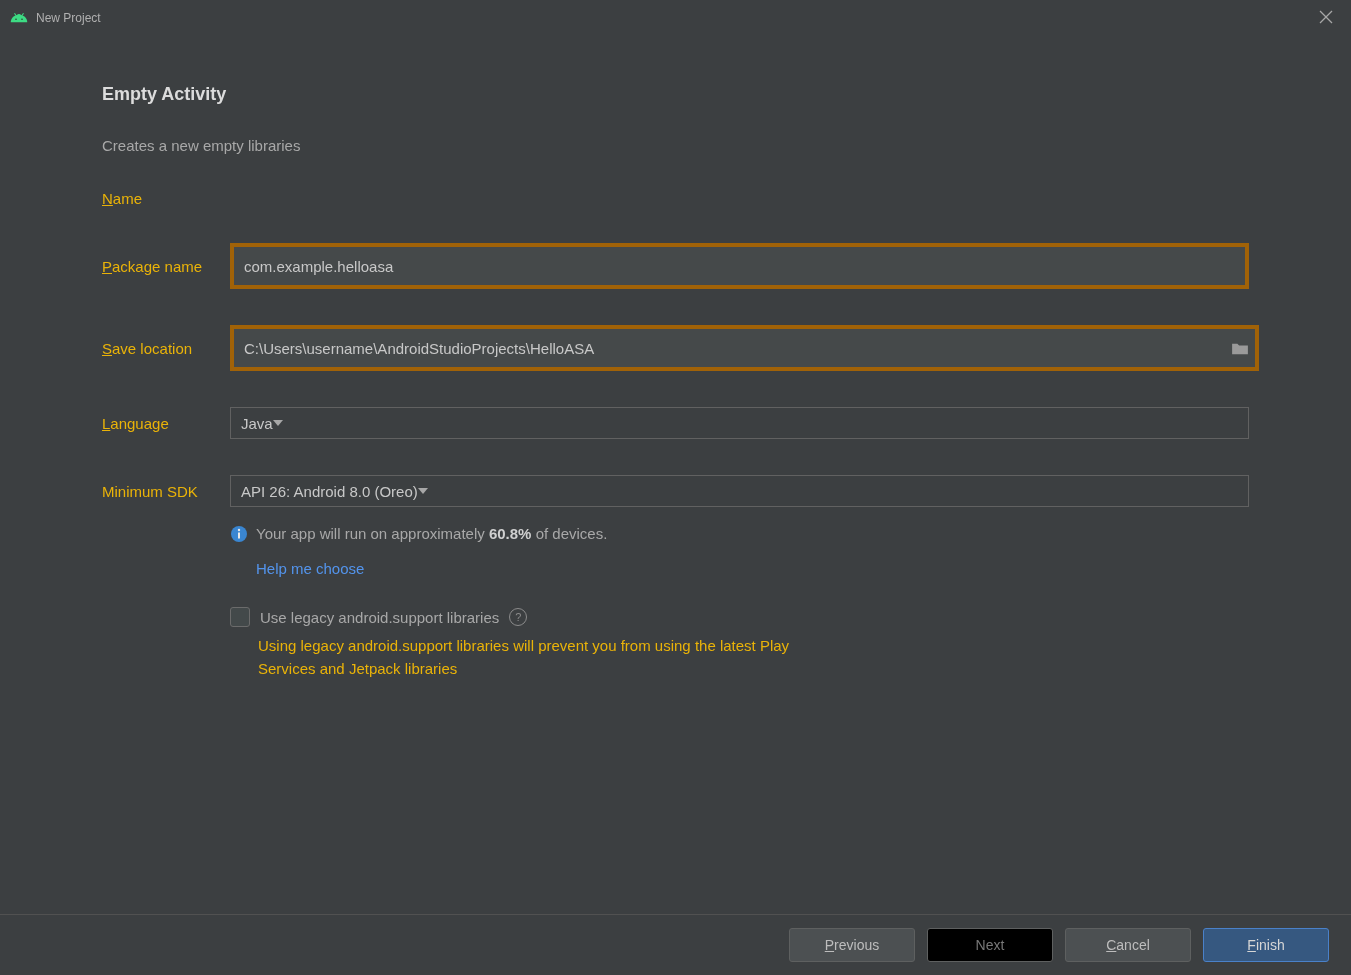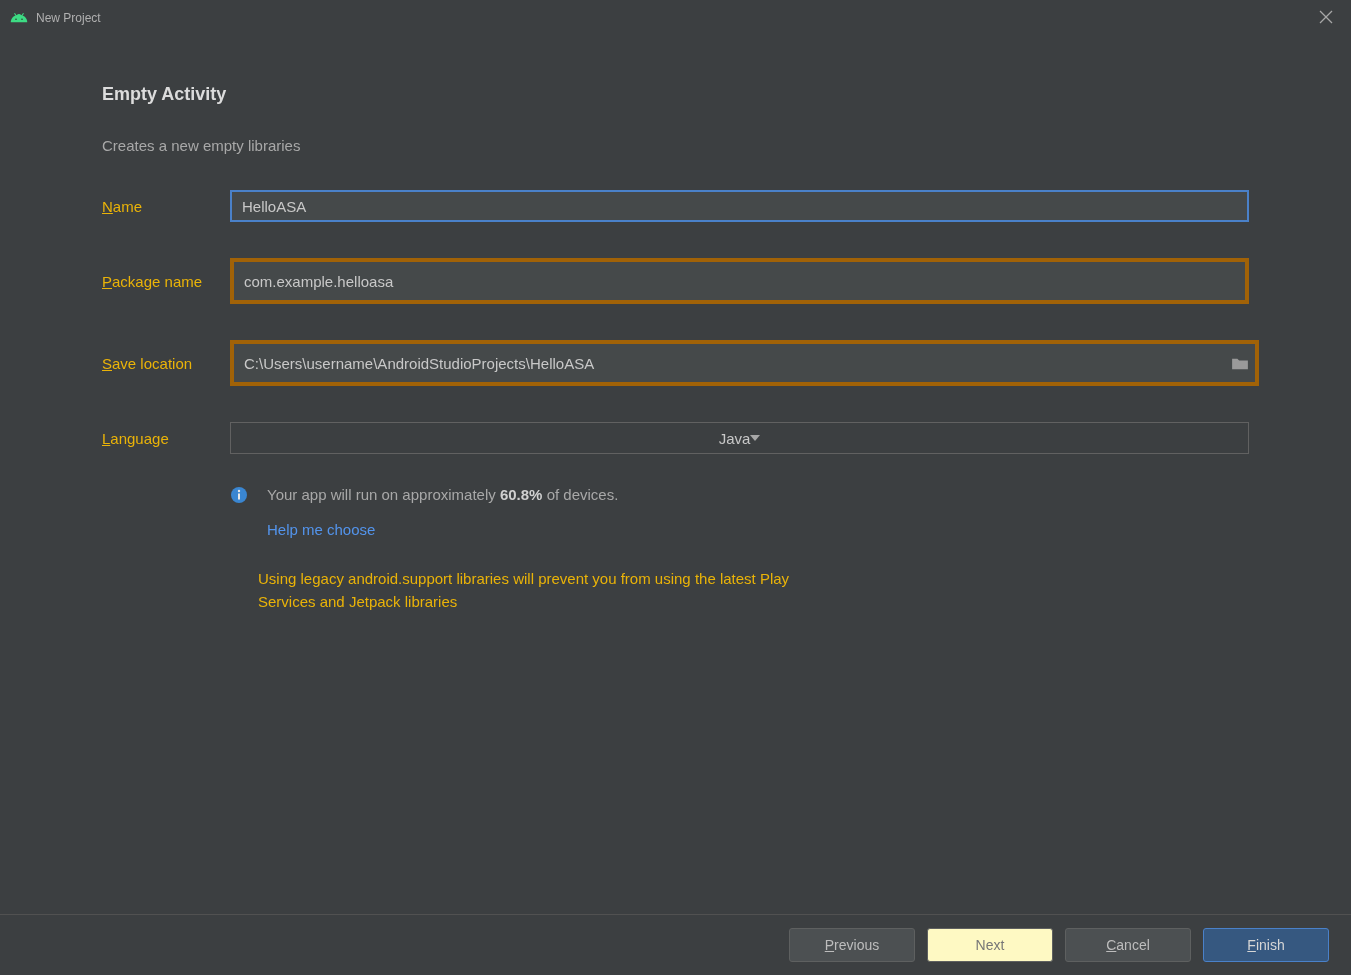--- a/index.html
+++ b/index.html
@@ -82,30 +82,29 @@
     flex: 1;
     height: 32px;
     background: #3c3f41;
     border: 1px solid #616161;
     color: #c8c8c8;
     font-size: 15px;
     padding: 0 10px;
     box-sizing: border-box;
     display: flex;
     align-items: center;
-    justify-content: center;
+    justify-content: flex-start;
     cursor: pointer;
   }
   .info-block {
     margin-left: 128px;
     display: flex;
     align-items: flex-start;
     margin-top: -4px;
     margin-bottom: 30px;
-    gap: 11px;
   }
   .info-text-group {
     margin-left: 8px;
     font-size: 15px;
   }
   .info-line { color: #a8a8a8; }
   .info-line b { color: #d0d0d0; font-weight: 600; }
   .link {
     color: #5394ec;
     cursor: pointer;
@@ -173,21 +172,21 @@
     color: #bdbdbd;
     font-size: 14px;
     border-radius: 3px;
     display: inline-flex;
     align-items: center;
     justify-content: center;
     cursor: pointer;
     padding: 0 16px;
   }
   .btn.disabled {
-    background: #fef9c3;
+    background: #000000;
     color: #777777;
     cursor: default;
   }
   .btn.primary {
     background: #365880;
     border: 1px solid #4a81c9;
     color: #d6d6d6;
   }
   .btn .underline { text-decoration: underline; }
   .dropdown-arrow {
@@ -217,23 +216,20 @@
       </svg>
   </span>
 </div>
 
 <div class="content">
   <h2 class="page-title">Empty Activity</h2>
   <p class="page-subtitle">Creates a new empty libraries</p>
 
   <div class="form-row">
     <div class="form-label"><span class="underline">N</span>ame</div>
-    <div class="form-input-wrap">
-      <input class="text-input focused" value="HelloASA" style="">
-    </div>
   </div>
 
   <div class="form-row">
     <div class="form-label"><span class="underline">P</span>ackage name</div>
     <div class="form-input-wrap">
       <input class="text-input" value="com.example.helloasa" style="">
     </div>
   </div>
 
   <div class="form-row">
@@ -253,37 +249,53 @@
     <div class="form-input-wrap">
       <div class="select-input">
         <span>Java</span>
         <svg class="dropdown-arrow" width="10" height="6" viewBox="0 0 10 6">
             <path d="M0 0 L5 6 L10 0 Z"></path>
           </svg>
       </div>
     </div>
   </div>
 
+  <div class="form-row" style="margin-bottom:22px">
+    <div class="form-label">Minimum SDK</div>
+    <div class="form-input-wrap">
+      <div class="select-input">
+        <span>API 26: Android 8.0 (Oreo)</span>
+        <svg class="dropdown-arrow" width="10" height="6" viewBox="0 0 10 6">
+            <path d="M0 0 L5 6 L10 0 Z"></path>
+          </svg>
+      </div>
+    </div>
+  </div>
 
   <div class="info-block">
     <span>
       <svg width="18" height="18" viewBox="0 0 18 18">
           <circle cx="9" cy="9" r="8" fill="#3a86d1"></circle>
           <rect x="8" y="7.5" width="2" height="6" fill="#e9e9e9"></rect>
           <circle cx="9" cy="5" r="1.2" fill="#e9e9e9"></circle>
         </svg>
     </span>
     <div class="info-text-group">
       <span class="info-line">
         <span>Your app will run on approximately </span><b>60.8%</b><span> of devices.</span>
       </span><br>
       <span class="link">Help me choose</span>
     </div>
   </div>
 
+  <div class="checkbox-row">
+    <div class="checkbox-box"></div>
+    <span class="checkbox-label">Use legacy android.support libraries</span>
+    <span class="help-icon">?</span>
+  </div>
   <div class="legacy-note">Using legacy android.support libraries will prevent you from using the latest Play Services and Jetpack libraries</div>
 </div>
 
 <div class="footer">
   <div class="btn"><span class="underline">P</span>revious</div>
   <div class="btn disabled">Next</div>
   <div class="btn"><span class="underline">C</span>ancel</div>
   <div class="btn primary"><span class="underline">F</span>inish</div>
 </div>
 

